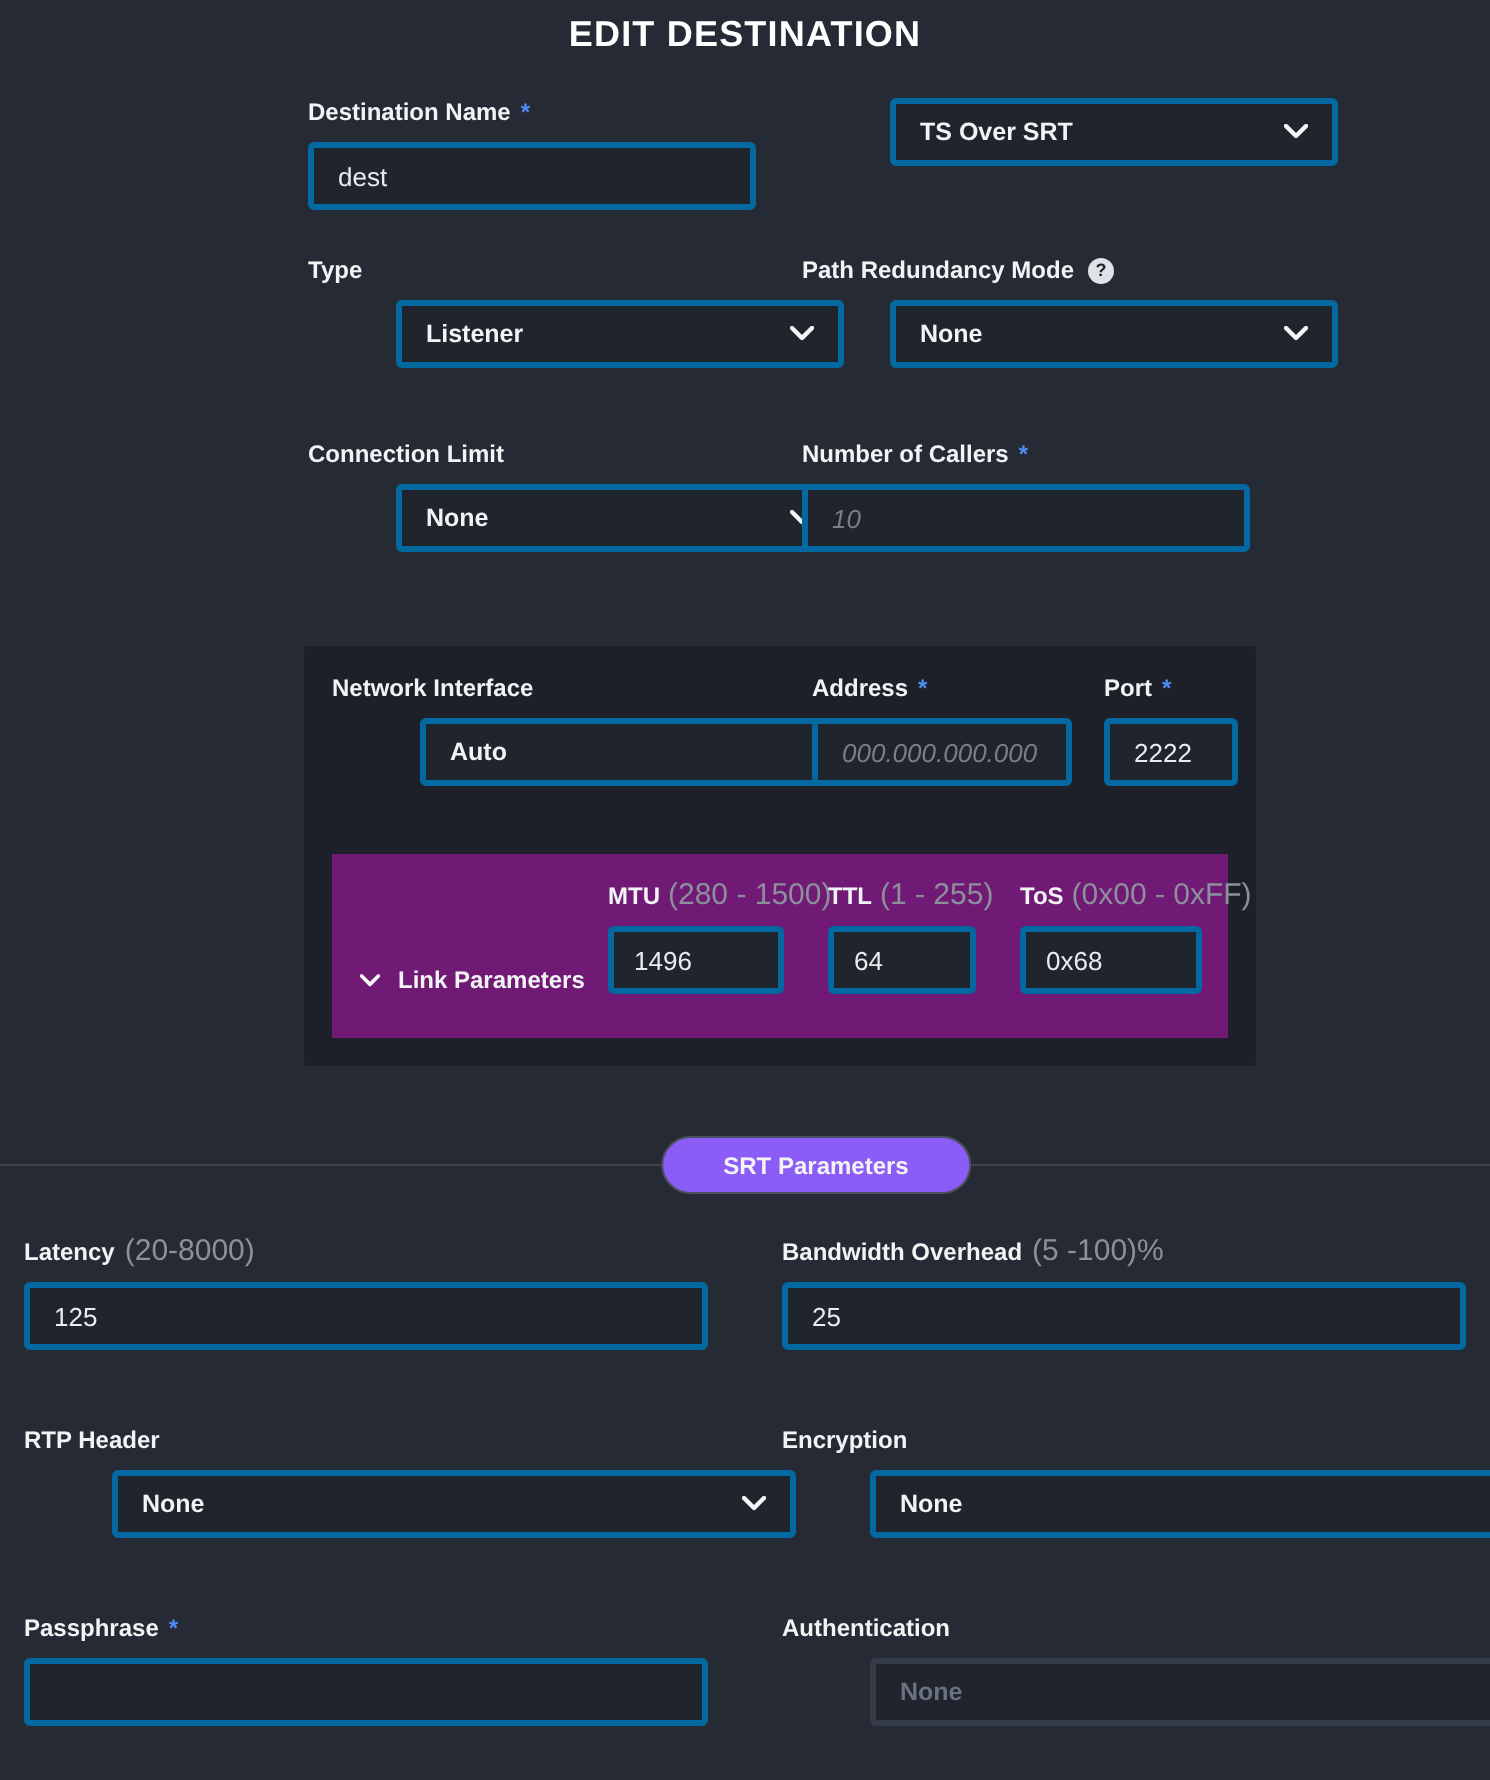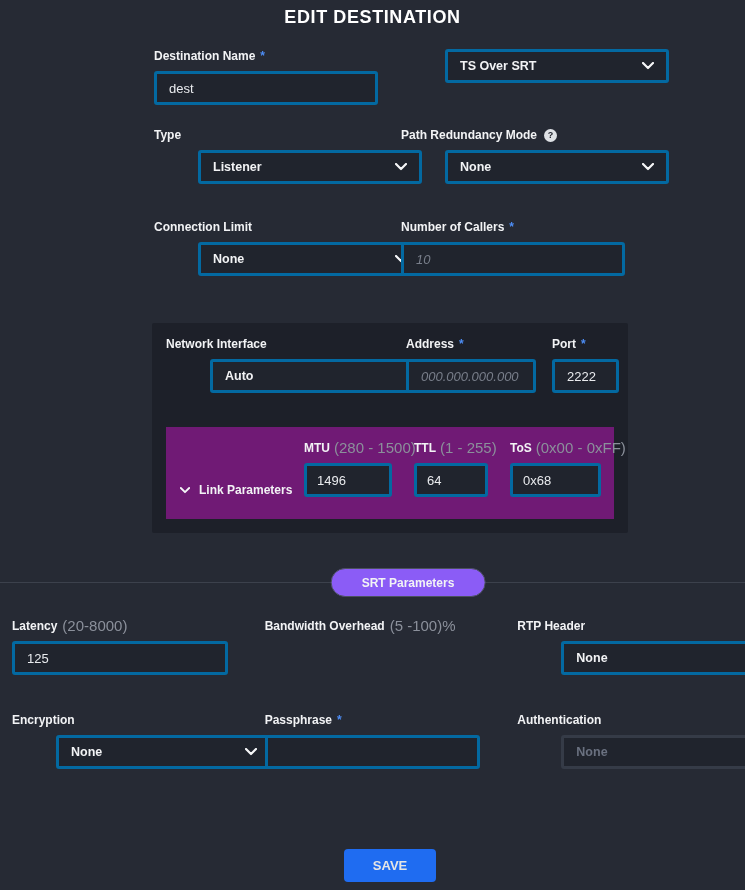--- a/index.html
+++ b/index.html
@@ -135,21 +135,21 @@
     color: #f2f3f5;
     font-size: 12px;
     font-weight: 700;
     font-family: inherit;
     cursor: pointer;
     white-space: nowrap;
   }
   .form-bottom {
     margin: 22px 12px 0;
     display: grid;
-    grid-template-columns: 1fr 1fr 1fr;
+    grid-template-columns: 1fr 1fr;
     column-gap: 37px;
     row-gap: 38px;
   }
   .save-row { margin-top: 80px; }
   .save-btn {
     display: block;
     margin-left: 344px;
     width: 92px;
     height: 33px;
     background: #1f6cf1;
@@ -328,20 +328,21 @@
         <span class="hint">(20-8000)</span>
       </div>
       <input class="control" type="text" value="125" style="">
     </div>
 
     <div class="field">
       <div class="lbl">
         <span>Bandwidth Overhead</span>
         <span class="hint">(5 -100)%</span>
       </div>
+      <input class="control" type="text" value="25" style="">
     </div>
 
     <div class="field">
       <div class="lbl">
         <span>RTP Header</span>
       </div>
       <div class="control select">
         <span>None</span>
         <span class="chev">
           <svg width="12" height="8" viewBox="0 0 12 8">

